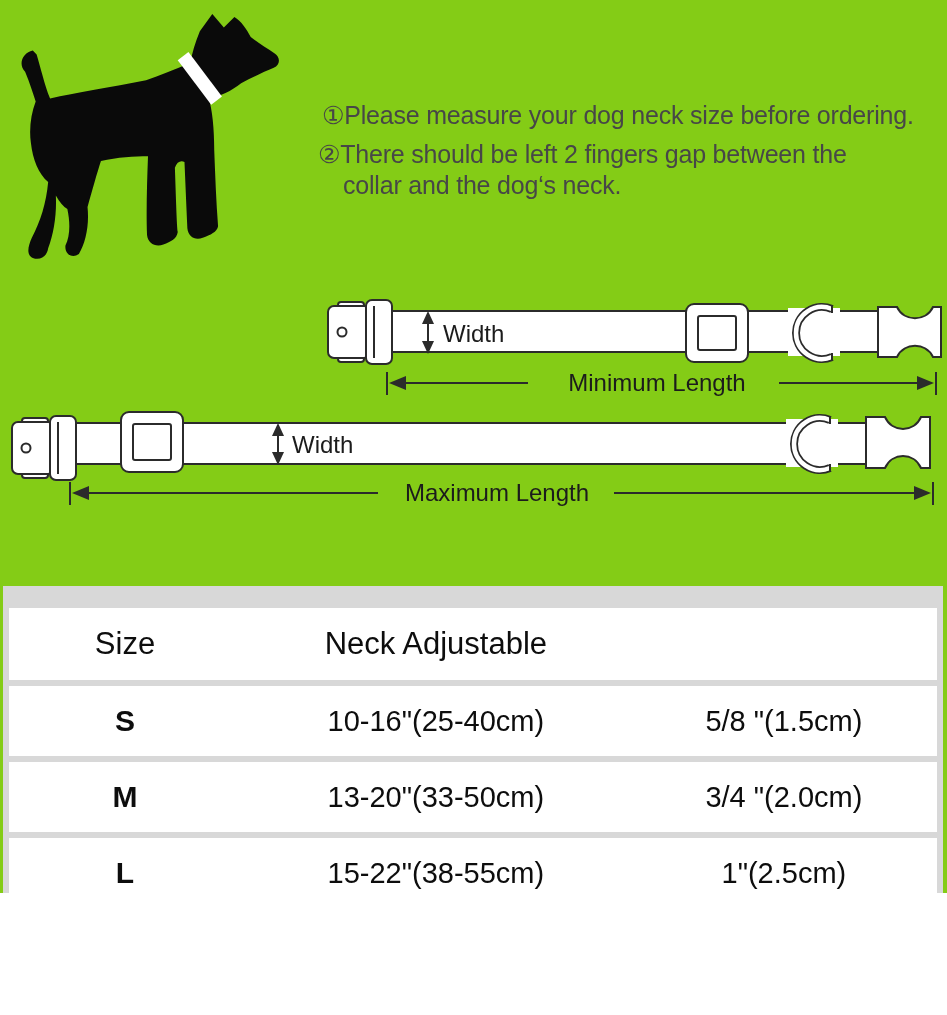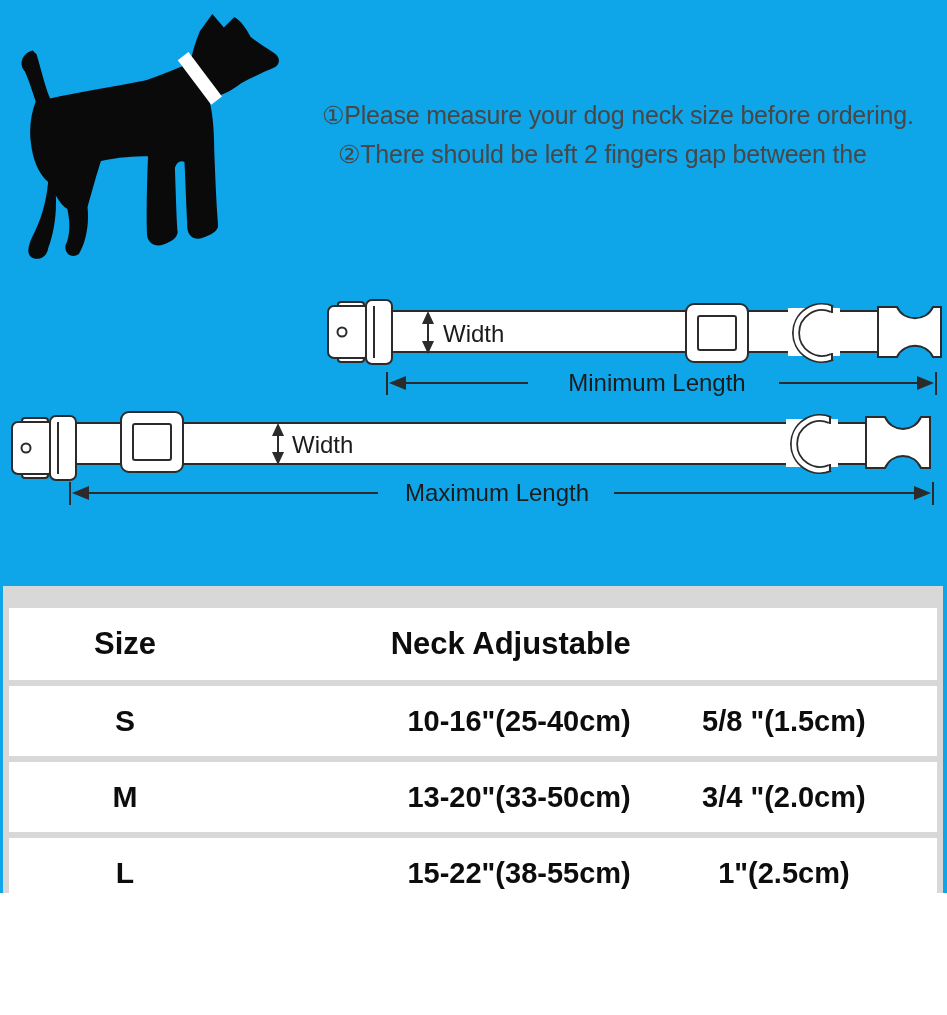--- a/index.html
+++ b/index.html
@@ -1,17 +1,17 @@
 <!DOCTYPE html>
 <html><head>
 <meta charset="utf-8">
 <style>
   html,body{margin:0;padding:0;background:#fff;}
   .canvas{
-    position:relative;width:947px;height:893px;background:#0ea5e9;overflow:hidden;
+    position:relative;width:947px;height:893px;background:#84cc16;overflow:hidden;
     font-family:"Liberation Sans","DejaVu Sans",sans-serif;color:#1a1a1a;
   }
   
   .dog{position:absolute;left:4px;top:6px;width:288px;height:260px;}
   .dogbody{fill:#0a0a0a;}
   
   .instr{
     position:absolute;font-size:25px;letter-spacing:-0.2px;color:#474747;
     white-space:nowrap;line-height:30px;
   }
@@ -24,22 +24,22 @@
   .ring-outer{fill:none;stroke:#2b2b2b;stroke-width:8;stroke-linecap:butt;}
   .ring-inner{fill:none;stroke:#ffffff;stroke-width:4.5;stroke-linecap:butt;}
   .lbl{font-size:24px;fill:#1c1c1c;}
   
   .size-table{
     position:absolute;left:3px;top:586px;width:940px;height:337px;
     background:#d8d8d8;box-sizing:border-box;padding:22px 6px 0 6px;
   }
   .trow{display:flex;align-items:center;background:#fff;height:70px;margin-top:6px;}
   .trow.thead{height:72px;margin-top:0;}
-  .tcell{text-align:center;font-weight:bold;}
-  .c1{width:25%;}.c2{width:42%;text-align:right;}.c3{width:33%;}
+  .tcell{text-align:center;}
+  .c1{width:25%;}.c2{width:42%;}.c3{width:33%;}
   .th{font-size:31px;color:#0d0d0d;}
   .sz{font-size:30px;font-weight:bold;color:#0d0d0d;}
   .val{font-size:29px;color:#0d0d0d;}
   
   .note{position:absolute;left:213px;top:974px;display:flex;align-items:center;gap:15px;}
   .note-icon{
     width:27px;height:27px;border-radius:50%;background:#f7db8e;flex:0 0 auto;
     display:flex;align-items:center;justify-content:center;
     color:#dfa93e;font-weight:bold;font-size:18px;line-height:1;
   }
@@ -84,21 +84,22 @@
       C253,24 247,15 240,11
       L229,22 L217,8 L204,26
       C199,38 196,49 194,59
       C178,66 162,72 148,77
       C112,84 74,90 48,96
       C42,81 38,63 34,50 Z"></path>
     <rect x="-7" y="-29" width="14" height="58" fill="#ffffff" transform="translate(204,75) rotate(-37)"></rect>
   </svg>
 
   <div class="instr" style="left:322px;top:100px">①Please measure your dog neck size before ordering.</div>
-  <div class="instr" style="left:338px;top:139px">②There should be left 2 fingers gap between the</div>
+  <div class="instr" style="left:318px;top:139px">②There should be left 2 fingers gap between the</div>
+  <div class="instr" style="left:343px;top:170px">collar and the dog‘s neck.</div>
 
   <svg class="collar" style="left:320px;top:295px;width:627px;height:115px" viewBox="320 295 627 115">
 
     <rect class="ol" x="382" y="311" width="496" height="41"></rect>
 
     <line class="ln" x1="428" y1="320" x2="428" y2="345"></line>
     <polygon class="fl" points="428,311 422,324 434,324"></polygon>
     <polygon class="fl" points="428,354 422,341 434,341"></polygon>
     <text class="lbl" x="443" y="342">Width</text>
 

